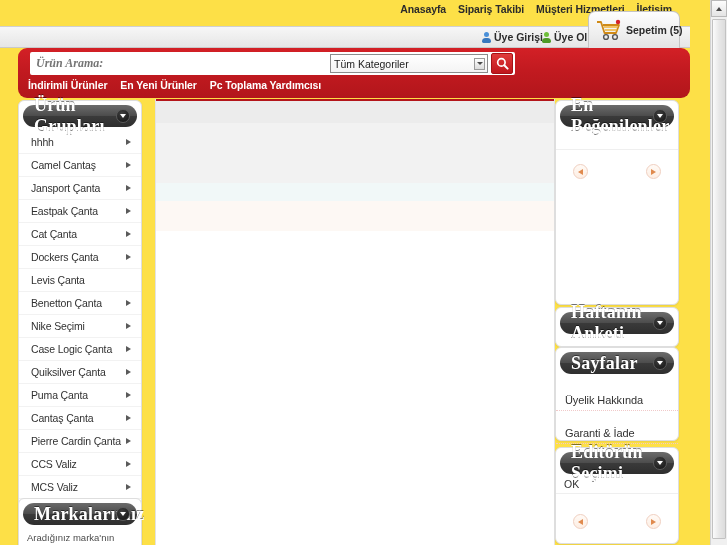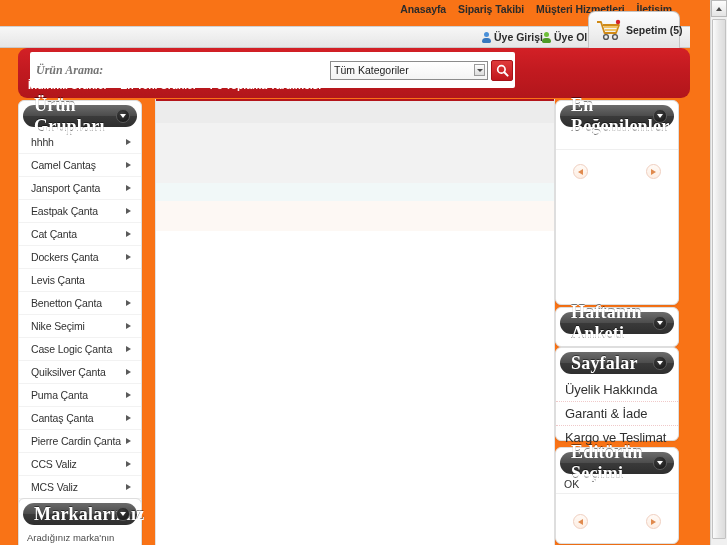--- a/index.html
+++ b/index.html
@@ -5,21 +5,21 @@
   * { box-sizing: border-box; margin: 0; padding: 0; }
   html, body {
     width: 727px; height: 545px;
     overflow: hidden;
     background: #ffffff;
     font-family: "Liberation Sans", sans-serif;
   }
   #page {
     position: relative;
     width: 727px; height: 545px;
-    background: #f97316;
+    background: #fde047;
   }
 
   
   #browser-scrollbar {
     position: absolute; top: 0; right: 0;
     width: 17px; height: 545px;
     background: #f0f0f0;
     border-left: 1px solid #d4d4d4;
   }
   #scroll-up-btn {
@@ -120,21 +120,21 @@
     background: linear-gradient(to bottom, #d32026 0%, #c21a20 45%, #b2161b 100%);
     border-radius: 9px 9px 9px 9px;
   }
   #red-band::after {
     content: ""; position: absolute; left: 4px; right: 4px; bottom: -3px;
     height: 4px; background: rgba(0,0,0,0.12); border-radius: 0 0 8px 8px;
     z-index: -1;
   }
   #search-row {
     position: absolute; top: 4px; left: 12px;
-    width: 485px; height: 36px;
+    width: 485px; height: 23px;
     background: #ffffff;
     border: 2px solid #ffffff;
     border-radius: 2px;
     display: flex; align-items: center;
   }
   #search-input {
     flex: 1; height: 19px; border: none; outline: none;
     font-family: "Liberation Serif", serif;
     font-size: 12px; font-style: italic; font-weight: bold;
     color: #1a1a1a; padding-left: 4px; background: transparent;
@@ -296,26 +296,27 @@
   }
   .car-btn .tri-r {
     width: 0; height: 0;
     border-top: 3.5px solid transparent;
     border-bottom: 3.5px solid transparent;
     border-left: 5px solid #e08a4e;
   }
 
   .page-link {
     display: block;
-    font-size: 13px; color: #313131;
+    font-size: 11px; color: #313131;
     text-decoration: none;
     padding: 4px 8px 4px 9px;
     border-bottom: 1px dotted #f0c9c9;
     white-space: nowrap;
     letter-spacing: -0.1px;
+    margin-top: 12px;
   }
   .page-link:last-child { border-bottom: none; }
 
   #editor-item {
     font-size: 10.5px; color: #313131;
     padding: 4px 0 3px 8px;
     border-bottom: 1px solid #efefef;
   }
 </style>
 </head>

